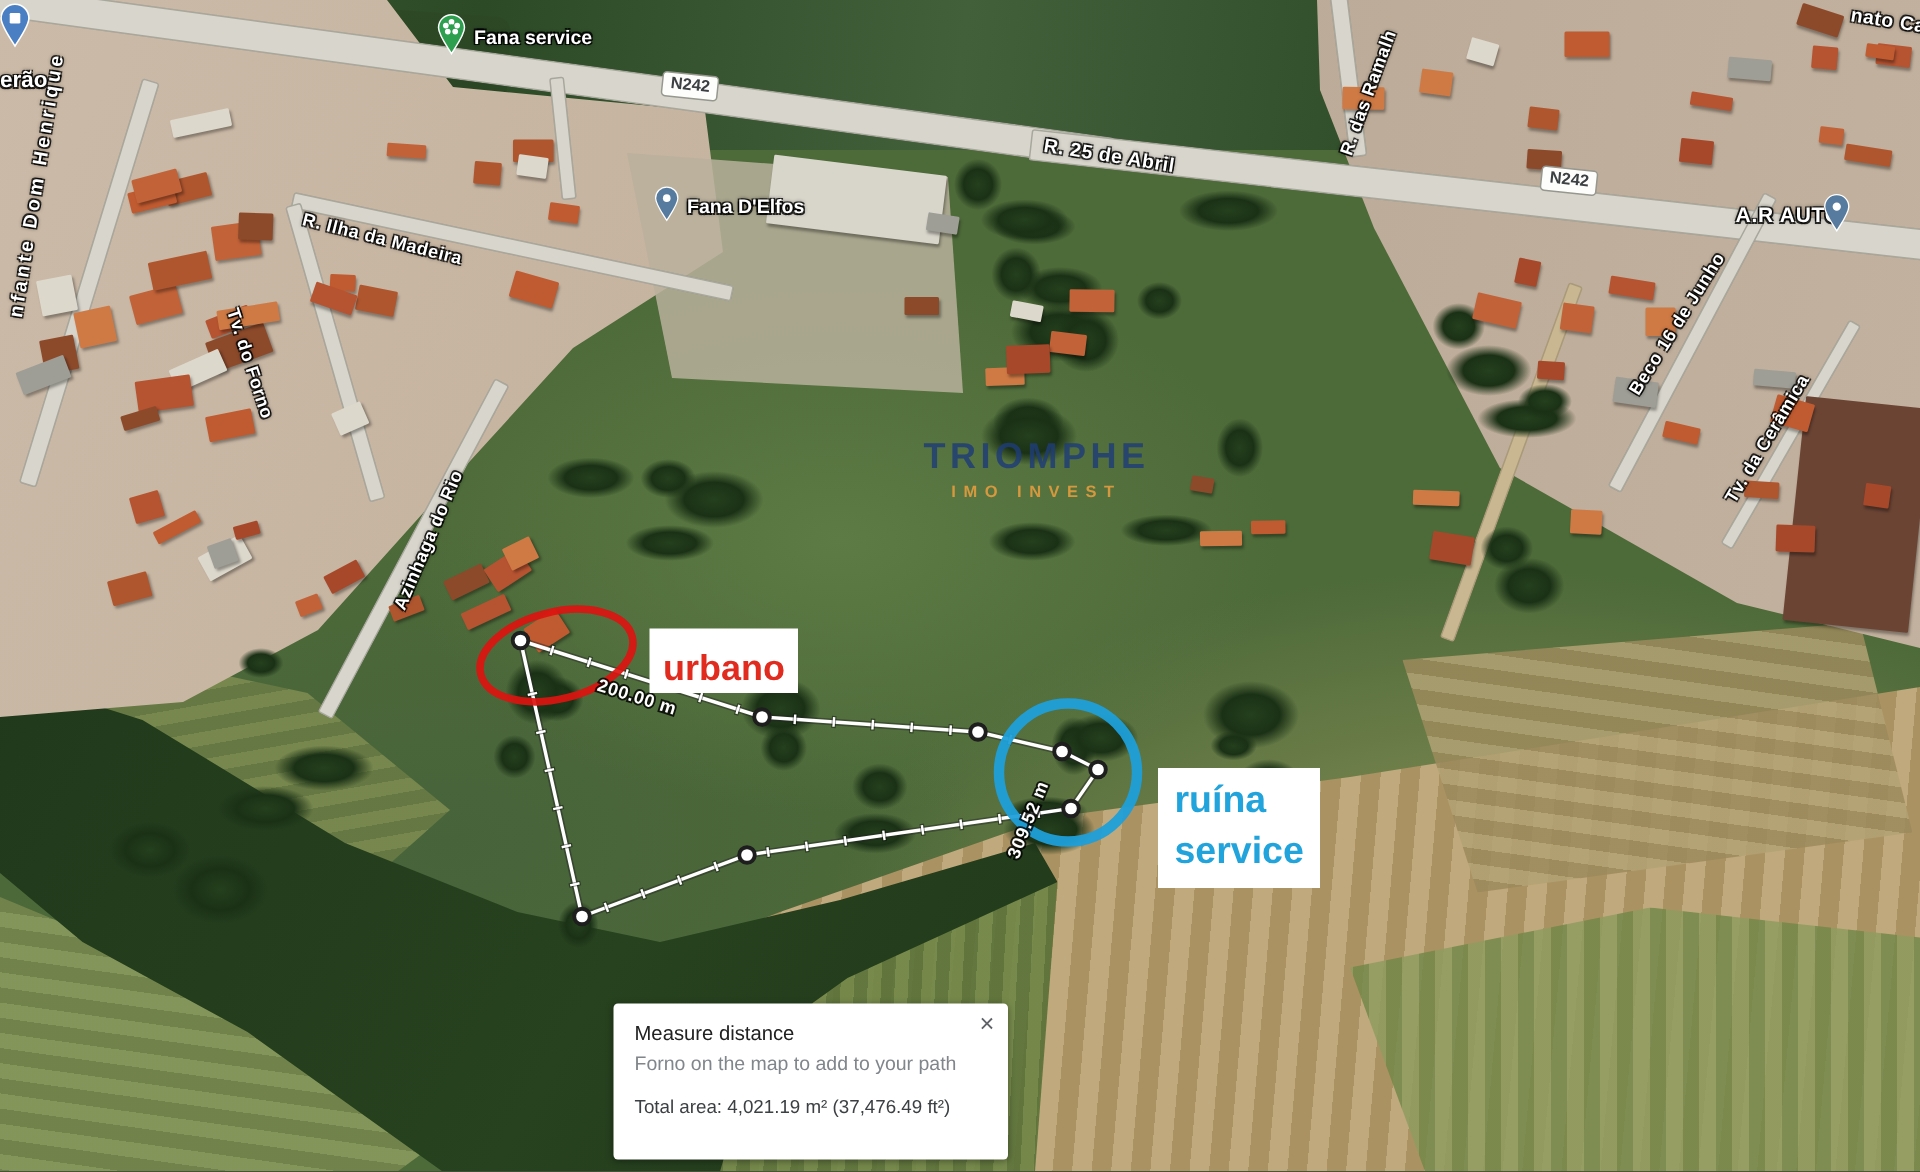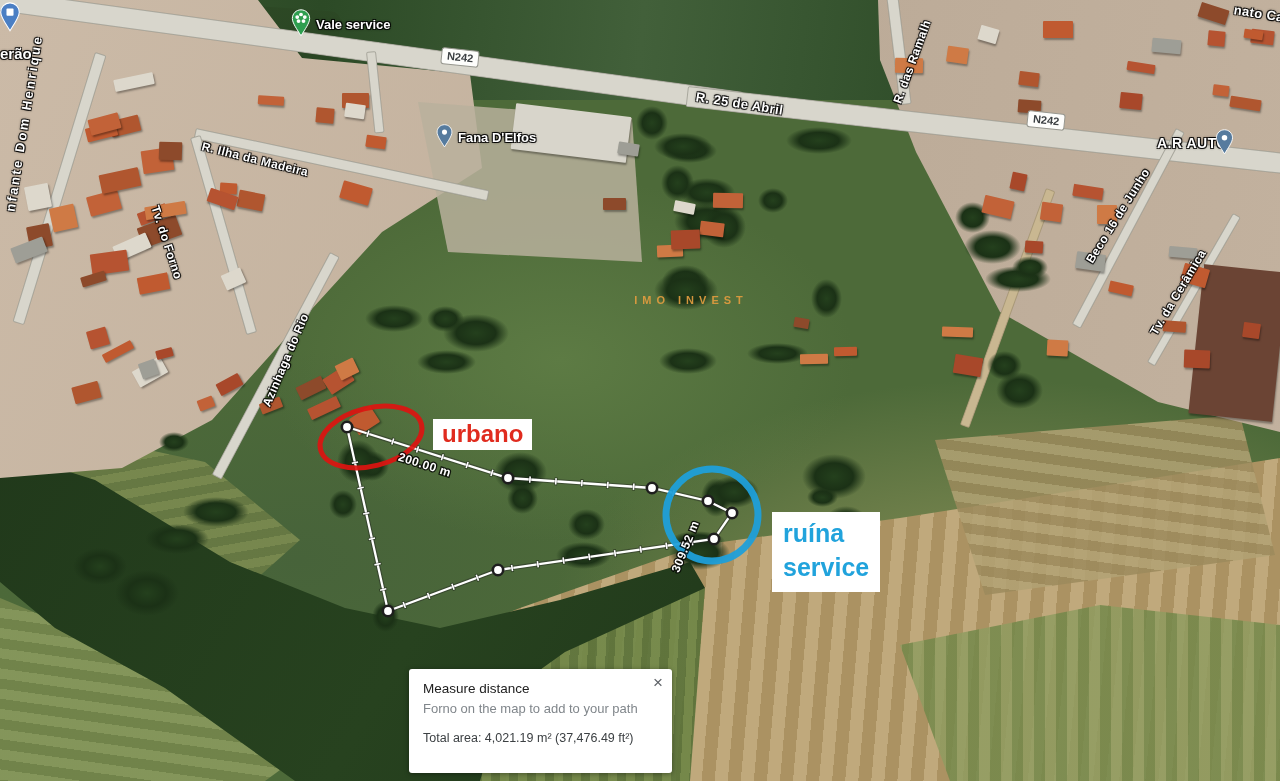--- a/index.html
+++ b/index.html
@@ -60,21 +60,21 @@
   
   .street-label{color:#fff;font-size:12px;font-weight:700;letter-spacing:.4px;white-space:nowrap;
       transform-origin:0 50%;line-height:1;
       text-shadow:-1px -1px 0 rgba(0,0,0,.75),1px -1px 0 rgba(0,0,0,.75),-1px 1px 0 rgba(0,0,0,.75),1px 1px 0 rgba(0,0,0,.75),0 0 3px rgba(0,0,0,.9);}
   .poi-label{color:#fff;font-size:13px;font-weight:700;white-space:nowrap;line-height:1;
       text-shadow:-1px -1px 0 rgba(0,0,0,.8),1px -1px 0 rgba(0,0,0,.8),-1px 1px 0 rgba(0,0,0,.8),1px 1px 0 rgba(0,0,0,.8),0 0 3px rgba(0,0,0,.9);}
   .shield{position:absolute;background:#fdfdfb;border:1.5px solid #97978f;border-radius:3px;
       color:#3c4043;font-size:11px;font-weight:700;padding:0 5px;height:17px;line-height:14px;white-space:nowrap;}
 
   
-  #urbano-box{left:433px;top:419px;background:#fff;padding:2px 9px 3px 9px;
+  #urbano-box{left:433px;top:419px;background:#fff;padding:14px 9px 3px 9px;
       font-size:24px;font-weight:700;line-height:1.1;}
   #ruina-box{left:772px;top:512px;background:#fff;padding:5px 11px 7px 11px;
       font-size:25px;font-weight:700;line-height:1.35;}
   #ruina-box div{position:static;}
 
   
   #watermark{left:606px;top:291px;width:170px;text-align:center;}
   #watermark div{position:static;}
   .wm1{font-size:24px;font-weight:700;letter-spacing:3px;opacity:.82;}
   .wm2{font-size:11px;font-weight:700;letter-spacing:5px;margin-top:3px;opacity:.95;}
@@ -354,41 +354,42 @@
 
   <svg style="left:291px;top:9px;" width="20" height="28" viewBox="0 0 24 34">
     <path d="M12 1C6.1 1 1.5 5.6 1.5 11.5 1.5 17 7 24.5 12 32.5 17 24.5 22.5 17 22.5 11.5 22.5 5.6 17.9 1 12 1Z" fill="#2e9e4f" stroke="#fff" stroke-width="1.2"></path>
     <circle cx="12" cy="6.8" r="2.3" fill="#fff"></circle>
       <circle cx="7.4" cy="9.8" r="2.3" fill="#fff"></circle>
     <circle cx="16.6" cy="9.8" r="2.3" fill="#fff"></circle>
       <circle cx="9" cy="14.6" r="2.3" fill="#fff"></circle>
     <circle cx="15" cy="14.6" r="2.3" fill="#fff"></circle>
       <circle cx="12" cy="10.8" r="2" fill="#2e9e4f"></circle>
   </svg>
-  <div class="poi-label" style="left:316px;top:18px;">Vale service</div>
+  <div class="poi-label" style="left:316px;top:18px;">Fana service</div>
 
   <svg style="left:436px;top:124px;" width="17" height="24" viewBox="0 0 24 34">
     <path d="M12 1C6.1 1 1.5 5.6 1.5 11.5 1.5 17 7 24.5 12 32.5 17 24.5 22.5 17 22.5 11.5 22.5 5.6 17.9 1 12 1Z" fill="#567b9e" stroke="#fff" stroke-width="1.2"></path>
     <circle cx="12" cy="11.5" r="3.6" fill="#fff"></circle>
   </svg>
   <div class="poi-label" style="left:458px;top:131px;">Fana D'Elfos</div>
 
   <div class="poi-label" style="left:1157px;top:136px;font-size:14px;letter-spacing:.5px;">A.R AUTO</div>
   <svg style="left:1215px;top:129px;" width="19" height="26" viewBox="0 0 24 34">
     <path d="M12 1C6.1 1 1.5 5.6 1.5 11.5 1.5 17 7 24.5 12 32.5 17 24.5 22.5 17 22.5 11.5 22.5 5.6 17.9 1 12 1Z" fill="#567b9e" stroke="#fff" stroke-width="1.2"></path>
     <circle cx="12" cy="11.5" r="3.6" fill="#fff"></circle>
   </svg>
 
   <svg style="left:-2px;top:2px;" width="24" height="30" viewBox="0 0 24 34">
     <path d="M12 1C6.1 1 1.5 5.6 1.5 11.5 1.5 17 7 24.5 12 32.5 17 24.5 22.5 17 22.5 11.5 22.5 5.6 17.9 1 12 1Z" fill="#4b7fc4" stroke="#fff" stroke-width="1.2"></path>
     <rect x="8" y="7.5" width="8" height="8" rx="1" fill="#fff"></rect>
   </svg>
   <div class="poi-label" style="left:0px;top:46px;font-size:15px;">erão</div>
 
   <div id="watermark">
+    <div class="wm1" style="color: rgb(31, 61, 120);">TRIOMPHE</div>
     <div class="wm2" style="color: rgb(221, 155, 63);">IMO INVEST</div>
   </div>
 
   <div id="urbano-box">
     <span style="position: static; color: rgb(224, 43, 30);">urbano</span>
   </div>
   <div id="ruina-box" style="color: rgb(33, 163, 220);">
     <div>ruína</div>
     <div>service</div>
   </div>

